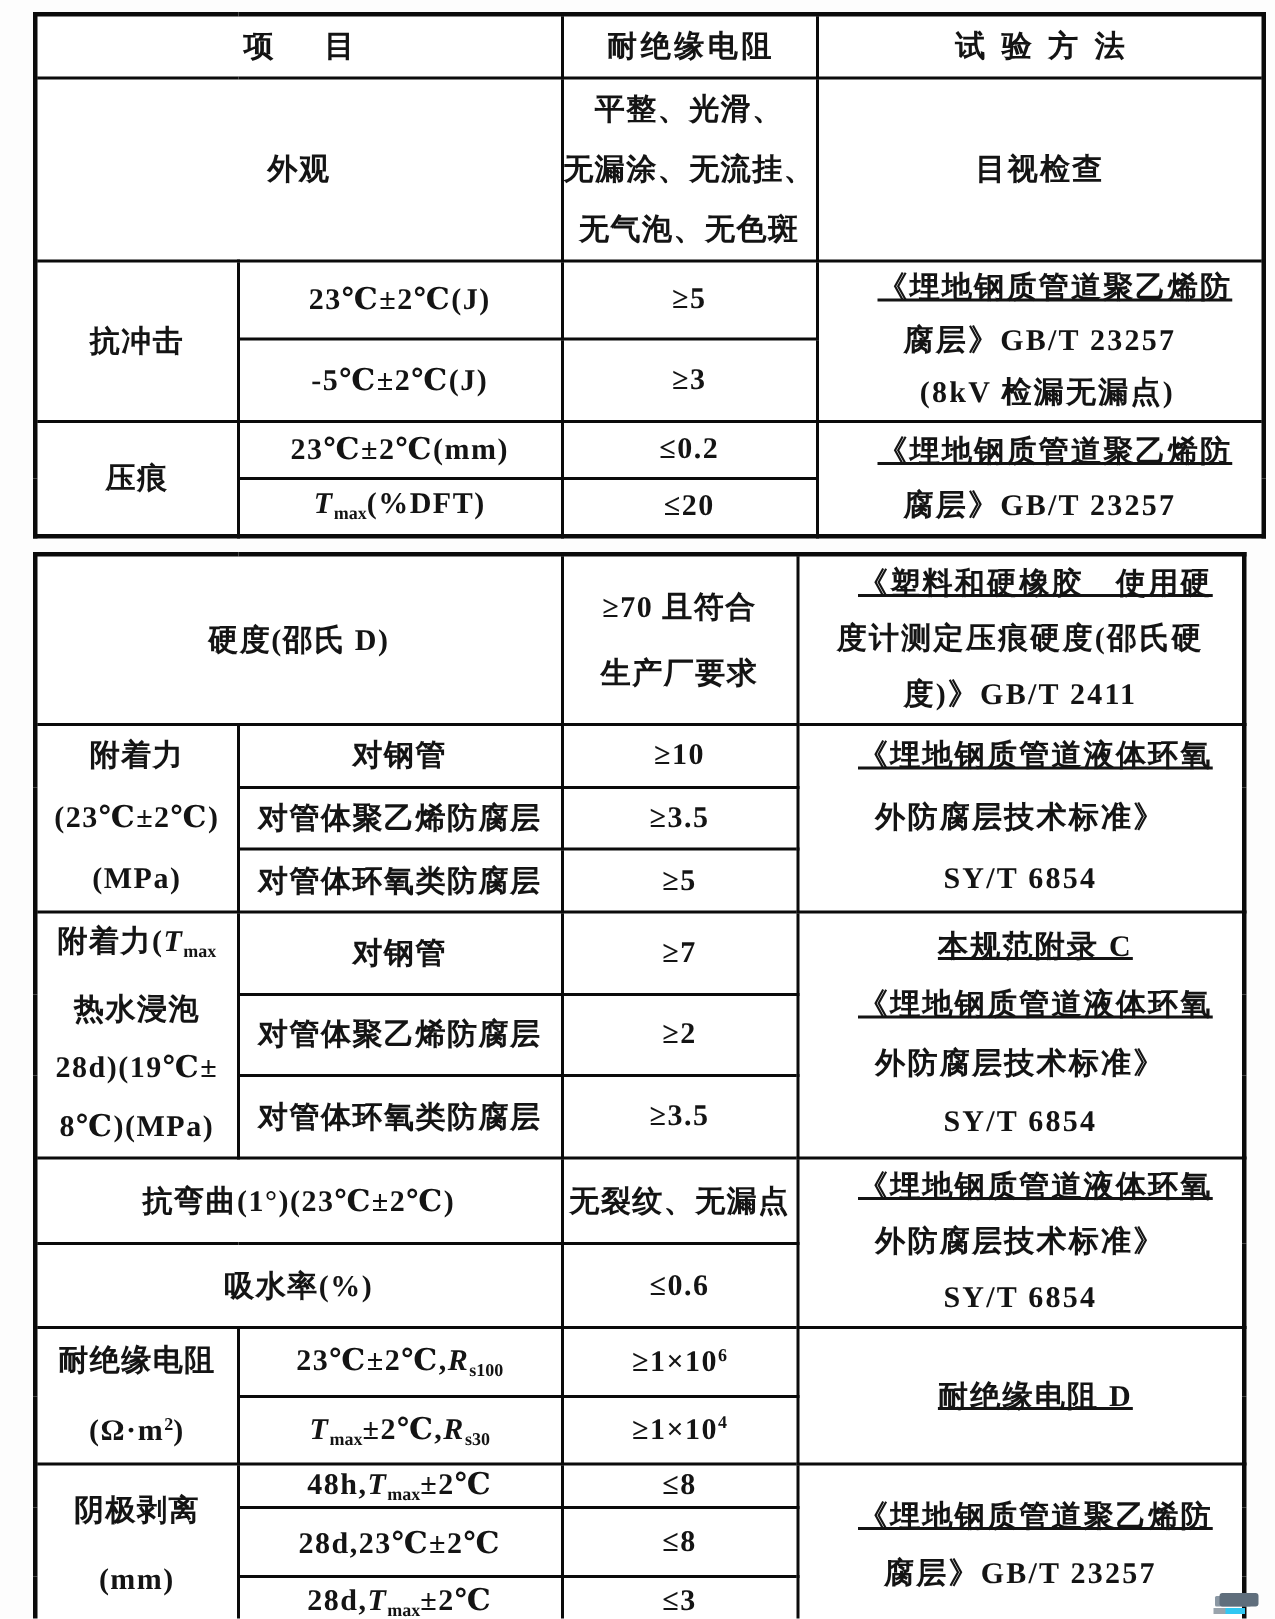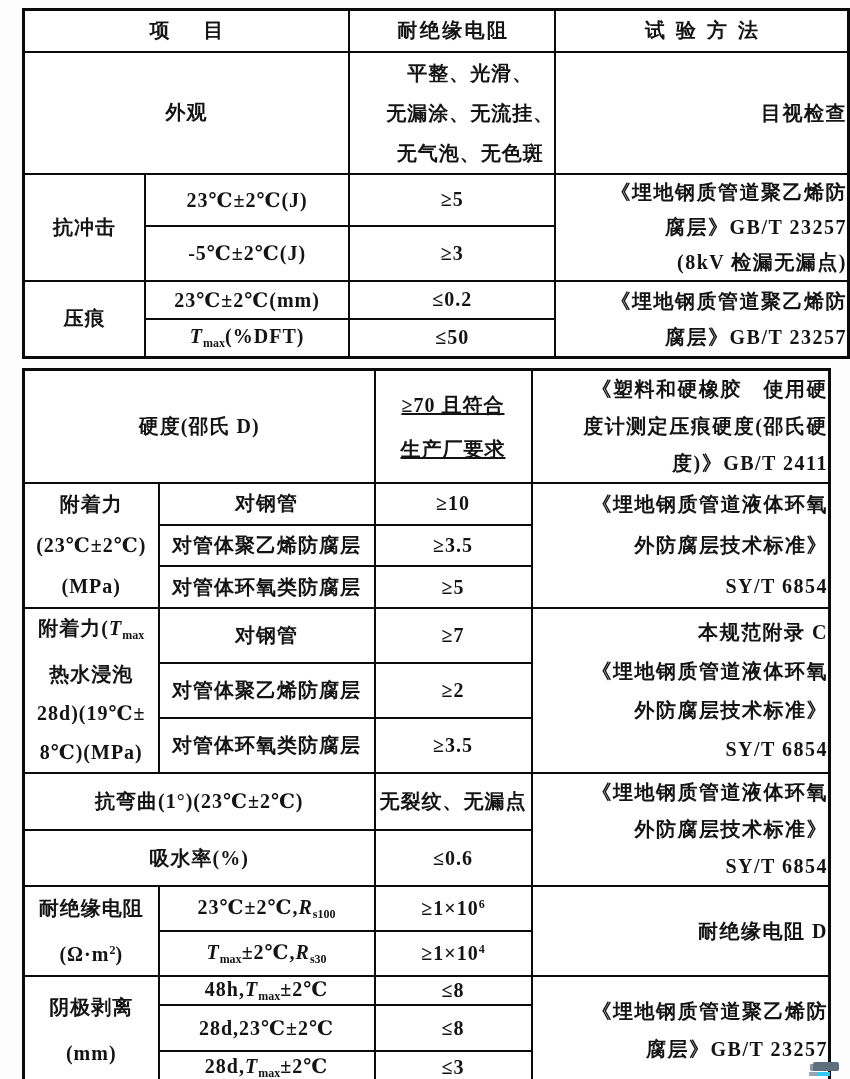--- a/index.html
+++ b/index.html
@@ -28,31 +28,31 @@
   }
   .hd span{white-space:nowrap;}
   .ls-wide{letter-spacing:1.7em;margin-right:-1.7em;}
   .ls-med{letter-spacing:0.55em;margin-right:-0.55em;}
   .ls-sm{letter-spacing:0.12em;margin-right:-0.12em;}
 
   td.method{
     text-align:left;
     padding:4px 6px 4px 8px;
   }
-  td.method div{line-height:38px;letter-spacing:1.5px;white-space:nowrap;text-align:right;}
-  td.lines div{line-height:40px;white-space:nowrap;padding-left:36px;}
+  td.method div{line-height:38px;letter-spacing:1.5px;white-space:nowrap;}
+  td.lines div{line-height:40px;white-space:nowrap;}
   td.lh35 div{line-height:35px;}
   td.lh36 div{line-height:36px;}
   td.lh37 div{line-height:37px;}
   td.lh39 div{line-height:39px;}
   td.lh41 div{line-height:41px;}
   td.lh42 div{line-height:42px;}
-  td.lh44 div{line-height:44px;text-decoration:underline;}
+  td.lh44 div{line-height:44px;}
   td.lh46 div{line-height:46px;}
-  .ind{margin-left:20px;}         
+  .ind{margin-left:20px;text-decoration:underline;}         
   .ind-sm{margin-left:10px;}      
   td.pl-visual{padding-left:32px;}
 
   i.var{font-style:italic;font-family:"Liberation Serif",serif;}
   sub{font-size:12px;vertical-align:-4px;letter-spacing:0;}
   sup{font-size:12px;vertical-align:7px;letter-spacing:0;}
 
   
   .watermark{position:absolute;right:6px;bottom:0;width:36px;height:17px;overflow:hidden;}
   .wm-top{width:26px;height:9px;background:#5f6e7c;border-radius:2px;margin-left:5px;box-shadow:-4px 1px 0 -1px #8a97a3;}
@@ -122,21 +122,21 @@
           <span>≤0.2</span></td>
         <td rowspan="2" class="method lh36">
           <div><span class="ind">《埋地钢质管道聚乙烯防</span></div>
           <div>腐层》GB/T 23257</div>
         </td>
       </tr>
       <tr style="height:39px">
         <td>
           <i class="var">T</i><sub>max</sub><span>(%DFT)</span></td>
         <td>
-          <span>≤50</span></td>
+          <span>≤20</span></td>
       </tr>
     </tbody>
   </table>
 
   <table class="tbl" id="t2">
     <colgroup>
         <col style="width:135px">
         <col style="width:216px">
         <col style="width:157px">
         <col style="width:298px">

